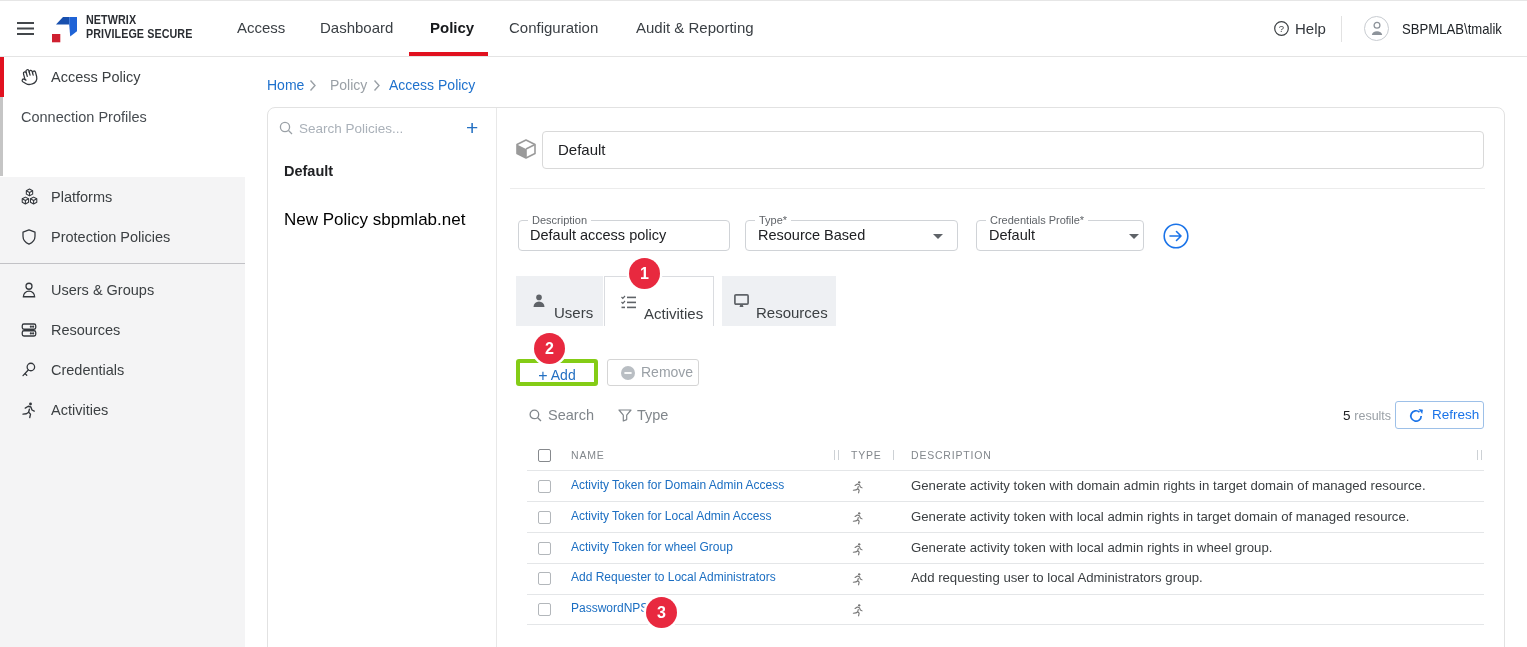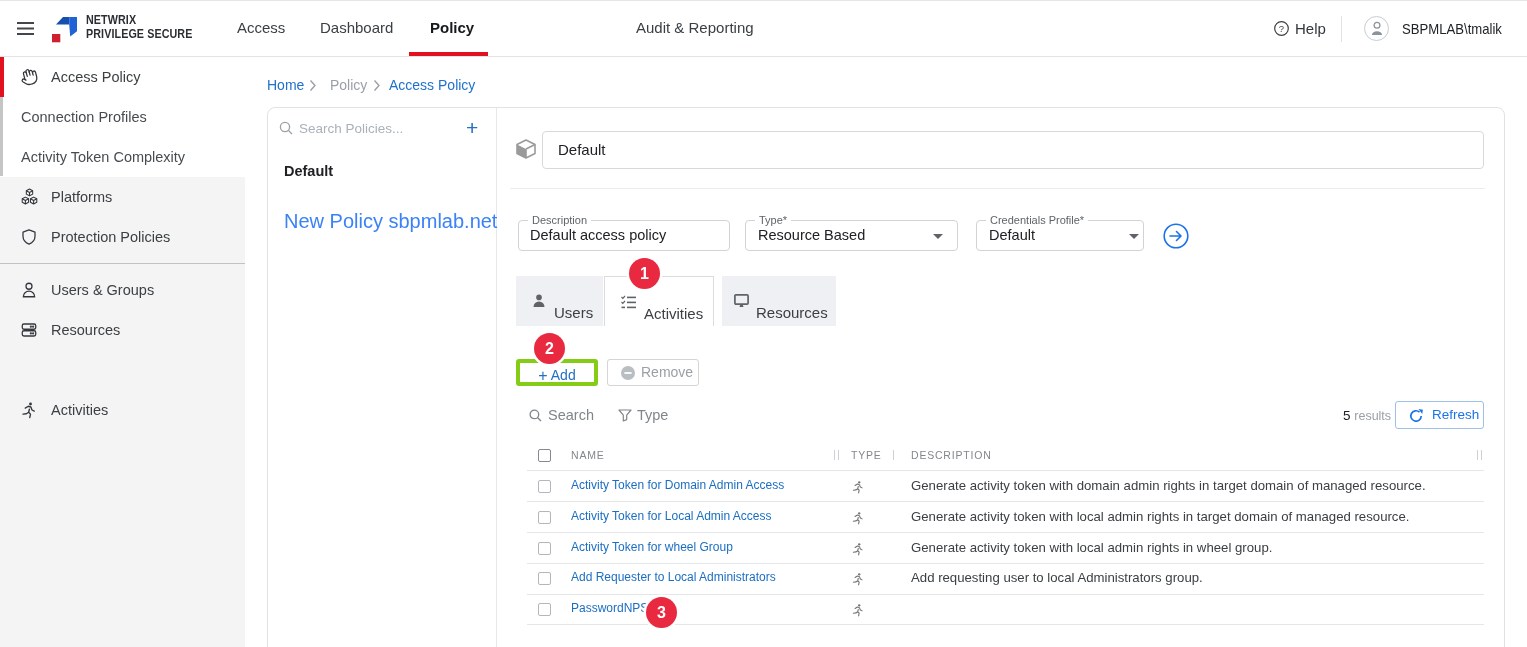--- a/index.html
+++ b/index.html
@@ -38,21 +38,21 @@
 
 
 #card { position:absolute; left:267px; top:107px; width:1238px; height:580px;
   border:1px solid #e2e2e2; border-radius:8px; background:#fff; }
 #vdiv { position:absolute; left:496px; top:108px; width:1px; height:539px; background:#e8e8e8; }
 
 
 #srchph { position:absolute; left:299px; top:121px; font-size:13.5px; color:#aab1b9; }
 #plus1 { position:absolute; left:466px; top:116px; font-size:21px; color:#2470c2; }
 #pol1 { position:absolute; left:284px; top:163px; font-size:14.5px; font-weight:bold; color:#202124; }
-#pol2 { position:absolute; left:284px; top:210px; font-size:20px; color:#3b82f6; }
+#pol2 { position:absolute; left:284px; top:210px; font-size:17px; color:#000000; }
 
 
 #nameinput { position:absolute; left:542px; top:131px; width:942px; height:38px;
   border:1px solid #d9d9d9; border-radius:4px; }
 #nametxt { position:absolute; left:558px; top:131px; height:38px; line-height:38px; font-size:15px; color:#202124; }
 #fdiv { position:absolute; left:510px; top:188px; width:975px; height:1px; background:#ececec; }
 .ffield { position:absolute; top:220px; height:31px; border:1px solid #d0d3d7; border-radius:4px; }
 .flabel { position:absolute; top:-7px; font-size:11px; color:#5f6368; background:#fff; padding:0 4px; white-space:nowrap; }
 .fval { position:absolute; top:0; height:29px; line-height:29px; font-size:14.5px; color:#202124; white-space:nowrap; }
 .caret { position:absolute; top:13px; width:0; height:0; border-left:5px solid transparent;
@@ -101,20 +101,21 @@
   </svg>
   <svg class="abs" style="left:52px;top:15px" width="26" height="28" viewBox="0 0 26 28">
     <polygon points="4,9.5 11,2 17.2,2 17.2,9.5" fill="#174fae"></polygon>
     <polygon points="17.2,2 25,2 25,16.2 18.2,21.5 17.2,9.5" fill="#1f63d6"></polygon>
     <rect x="0" y="19" width="8.3" height="8.3" fill="#cf2030"></rect>
   </svg>
   <div id="brand">NETWRIX<br>PRIVILEGE SECURE</div>
   <div class="navitem" style="left:237px">Access</div>
   <div class="navitem" style="left:320px">Dashboard</div>
   <div class="navitem act" style="left:430px">Policy</div>
+  <div class="navitem" style="left:509px">Configuration</div>
   <div class="navitem" style="left:636px">Audit &amp; Reporting</div>
   <div id="redline"></div>
   <svg class="abs" style="left:1274px;top:21px" width="15" height="15" viewBox="0 0 15 15">
     <circle cx="7.5" cy="7.5" r="6.8" fill="none" stroke="#3c4043" stroke-width="1.2"></circle>
     <text x="7.5" y="11" font-size="9.5" fill="#3c4043" text-anchor="middle" font-family="Liberation Sans">?</text>
   </svg>
   <div id="helptxt">Help</div>
   <div id="hdiv"></div>
   <div id="avatar"></div>
   <svg class="abs" style="left:1370px;top:21px" width="14" height="15" viewBox="0 0 14 15">
@@ -133,23 +134,20 @@
       <path d="M18 11V6a2 2 0 0 0-4 0"></path>
           <path d="M14 10V4a2 2 0 0 0-4 0v2"></path>
           <path d="M10 10.5V6a2 2 0 0 0-4 0v8"></path>
       <path d="M18 8a2 2 0 1 1 4 0v6a8 8 0 0 1-8 8h-2c-2.8 0-4.5-.86-5.99-2.34l-3.6-3.6a2 2 0 0 1 2.83-2.82L7 15"></path>
     </svg>
     <span class="t">Access Policy</span>
   </div>
   <div class="sbitem" style="top:40px">
         <span class="t2">Connection Profiles</span>
       </div>
-  <div class="sbitem" style="top:80px">
-        <span class="t2">Activity Token Complexity</span>
-      </div>
   <div class="sbitem" style="top:120px">
     <svg width="19" height="19" viewBox="0 0 24 24" fill="none" stroke="#33373c" stroke-width="1.35" stroke-linejoin="round">
       <polygon points="12,1.3 16,3.45 16,7.75 12,9.9 8,7.75 8,3.45"></polygon>
       <path d="M8 3.45 12 5.6 16 3.45 M12 5.6 V9.9"></path>
       <polygon points="6.8,11.5 10.8,13.65 10.8,17.95 6.8,20.1 2.8,17.95 2.8,13.65"></polygon>
       <path d="M2.8 13.65 6.8 15.8 10.8 13.65 M6.8 15.8 V20.1"></path>
       <polygon points="17.2,11.5 21.2,13.65 21.2,17.95 17.2,20.1 13.2,17.95 13.2,13.65"></polygon>
       <path d="M13.2 13.65 17.2 15.8 21.2 13.65 M17.2 15.8 V20.1"></path>
     </svg>
     <span class="t">Platforms</span>
@@ -171,20 +169,27 @@
   <div class="sbitem" style="top:253px">
     <svg width="18" height="18" viewBox="0 0 24 24" fill="none" stroke="#33373c" stroke-width="1.7" stroke-linecap="round" stroke-linejoin="round">
       <rect x="3" y="4" width="18" height="7" rx="2.2"></rect>
           <rect x="3" y="13" width="18" height="7" rx="2.2"></rect>
       <circle cx="14.5" cy="7.5" r="0.6" fill="#33373c"></circle>
           <circle cx="17.5" cy="7.5" r="0.6" fill="#33373c"></circle>
       <circle cx="14.5" cy="16.5" r="0.6" fill="#33373c"></circle>
           <circle cx="17.5" cy="16.5" r="0.6" fill="#33373c"></circle>
     </svg>
     <span class="t">Resources</span>
+  </div>
+  <div class="sbitem" style="top:293px">
+    <svg width="18" height="18" viewBox="0 0 24 24" fill="none" stroke="#33373c" stroke-width="1.7" stroke-linecap="round" stroke-linejoin="round">
+      <circle cx="14.5" cy="8" r="5"></circle>
+          <path d="M11 12 4 19.5 M6.5 16.5 9 19"></path>
+    </svg>
+    <span class="t">Credentials</span>
   </div>
   <div class="sbitem" style="top:333px">
     <svg width="18" height="18" viewBox="0 0 24 24" fill="none" stroke="#33373c" stroke-width="1.8" stroke-linecap="round" stroke-linejoin="round">
       <circle cx="14" cy="4" r="1.9" fill="#33373c" stroke="none"></circle>
       <path d="M7 9.5 11 7 l3.5 1 1.5 4 3 1.5"></path>
           <path d="M12.5 11 11.5 15 14 17.5 13 22"></path>
       <path d="M11.5 15 8.5 17 4 17.5"></path>
     </svg>
     <span class="t">Activities</span>
   </div>

